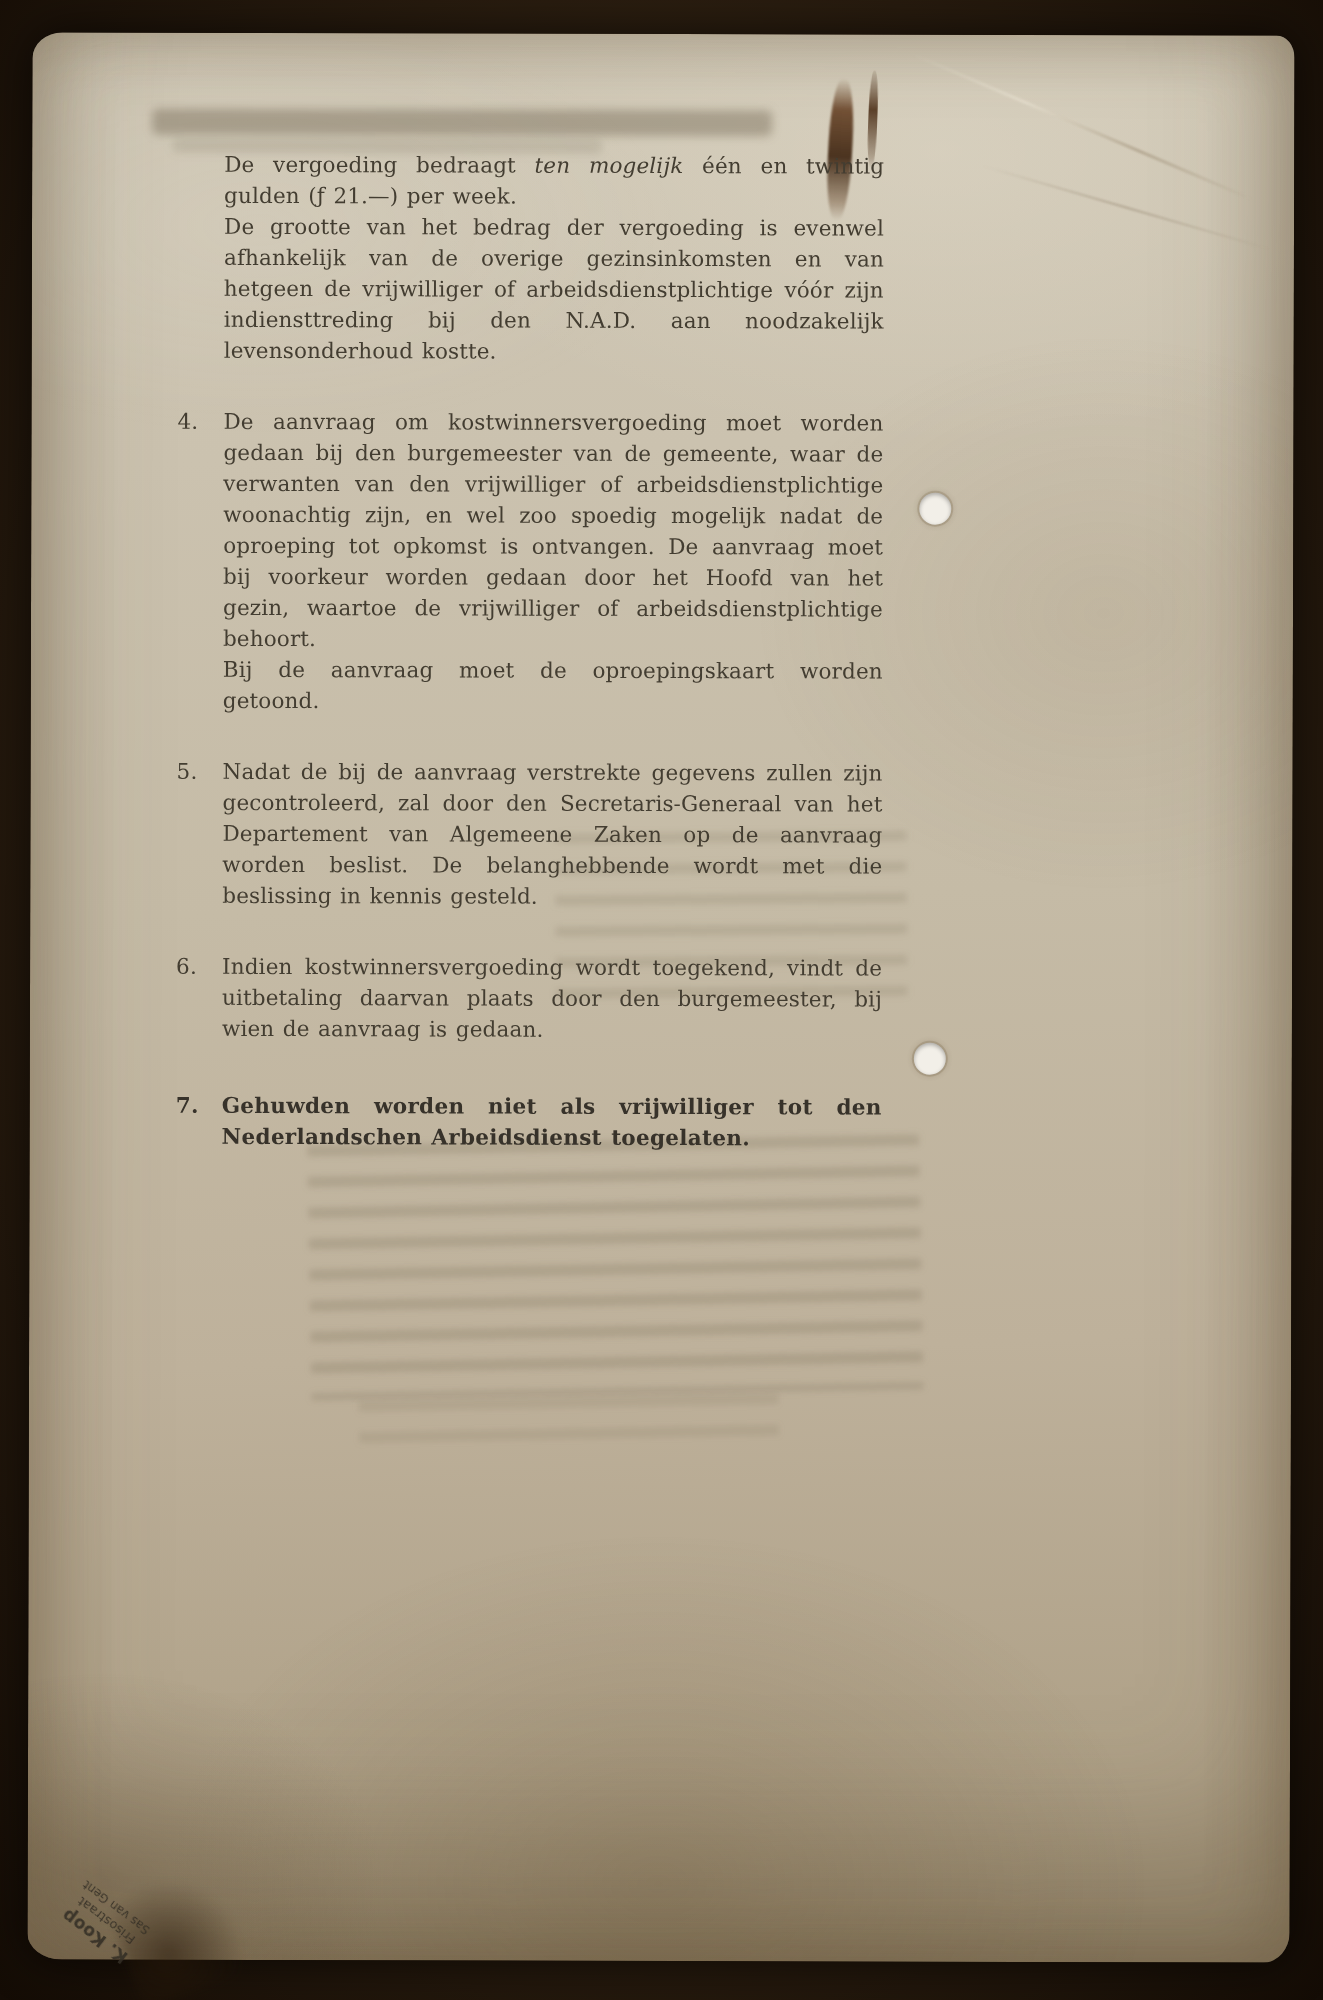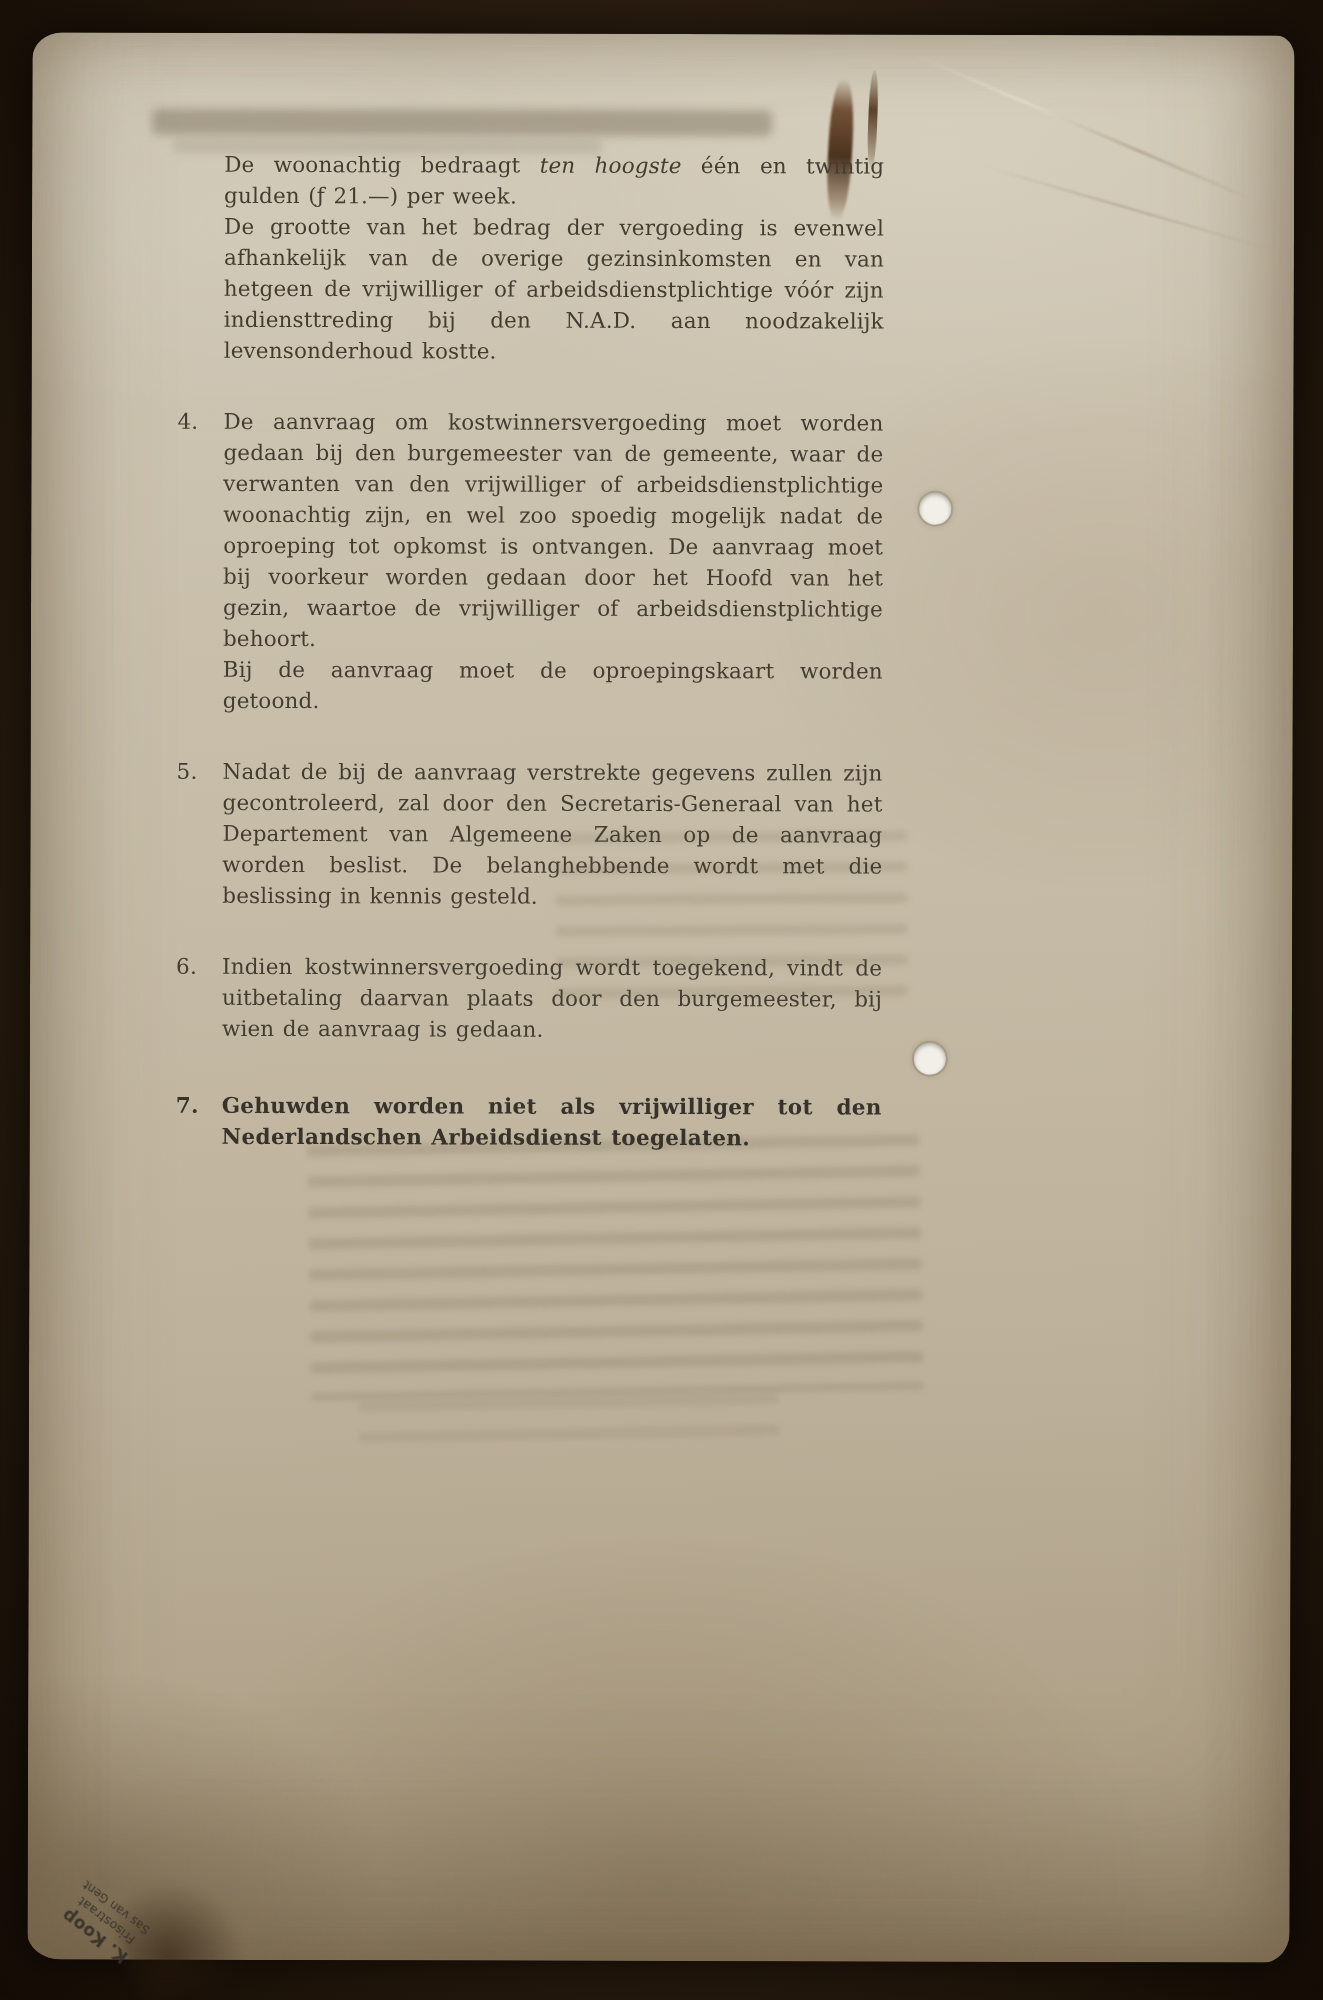--- a/index.html
+++ b/index.html
@@ -136,21 +136,21 @@
     <div class="ghost ghost-mid"></div>
     <div class="ghost ghost-lower"></div>
     <div class="ghost ghost-lower-2"></div>
 
     <div class="stain-a"></div>
     <div class="stain-b"></div>
 
     <main class="content">
 
       <section class="intro">
-        <p class="para"><span>De woonachtig bedraagt </span><em class="ital">ten hoogste</em><span> één en twintig gulden (ƒ 21.—) per week.</span></p>
+        <p class="para"><span>De vergoeding bedraagt </span><em class="ital">ten mogelijk</em><span> één en twintig gulden (ƒ 21.—) per week.</span></p>
         <p class="para">De grootte van het bedrag der vergoeding is evenwel afhankelijk van de overige gezinsinkomsten en van hetgeen de vrijwilliger of arbeidsdienstplichtige vóór zijn indiensttreding bij den N.A.D. aan noodzakelijk levensonderhoud kostte.</p>
       </section>
 
       <section class="item item-4">
         <span class="num">4.</span>
         <div class="item-body">
           <p class="para">De aanvraag om kostwinnersvergoeding moet worden gedaan bij den burgemeester van de gemeente, waar de verwanten van den vrijwilliger of arbeidsdienstplichtige woonachtig zijn, en wel zoo spoedig mogelijk nadat de oproeping tot opkomst is ontvangen. De aanvraag moet bij voorkeur worden gedaan door het Hoofd van het gezin, waartoe de vrijwilliger of arbeidsdienstplichtige behoort.</p>
           <p class="para">Bij de aanvraag moet de oproepingskaart worden getoond.</p>
         </div>
       </section>

